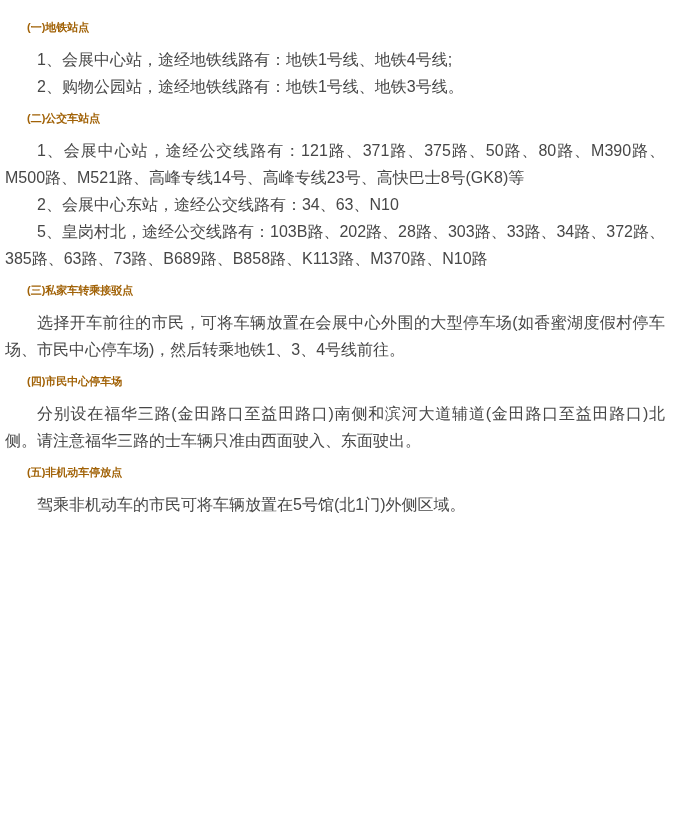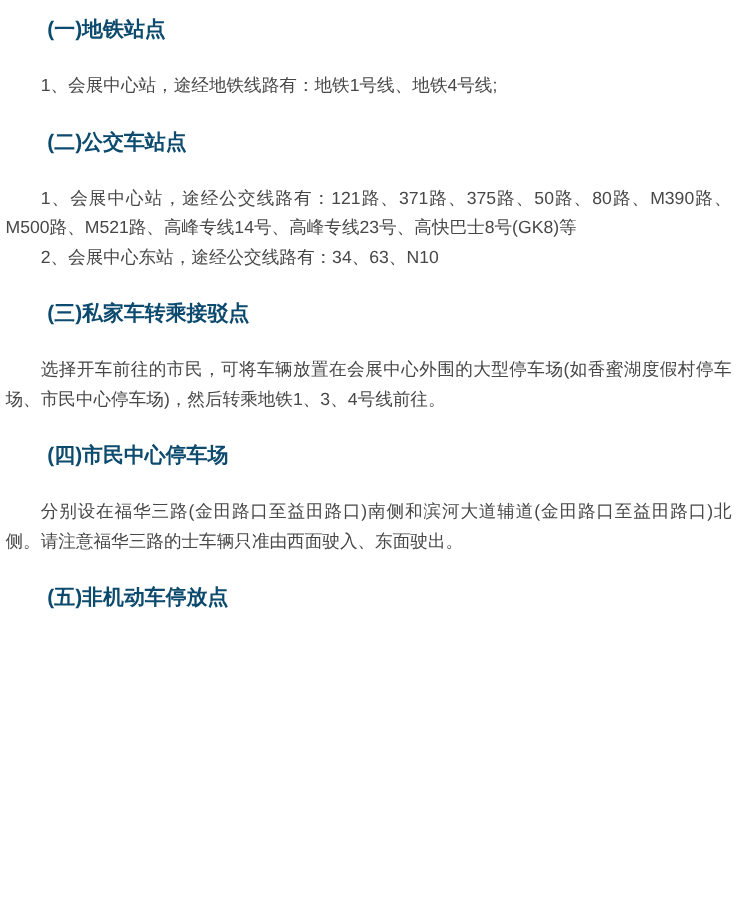--- a/index.html
+++ b/index.html
@@ -18,48 +18,51 @@
     width: 687px;
     padding: 0 22px 0 5px;
     font-size: 16px;
     line-height: 27px;
     color: #474747;
   }
   .doc > :first-child {
     margin-top: 14px;
   }
   .sec-heading {
-    font-size: 19px;
+    font-size: 11px;
     font-weight: bold;
-    color: #0c4a6e;
-    margin: 24px 0;
+    color: #a16207;
+    margin: 5px 0;
     text-indent: 2em;
     line-height: 27px;
   }
   .para {
     margin: 0 0;
     text-indent: 2em;
     line-height: 27px;
     text-align: justify;
     text-justify: inter-ideograph;
   }
 </style>
 </head>
 <body>
 
 <div class="doc">
 
   <h3 class="sec-heading">(一)地铁站点</h3>
   <p class="para">1、会展中心站，途经地铁线路有：地铁1号线、地铁4号线;</p>
+  <p class="para">2、购物公园站，途经地铁线路有：地铁1号线、地铁3号线。</p>
 
   <h3 class="sec-heading">(二)公交车站点</h3>
   <p class="para">1、会展中心站，途经公交线路有：121路、371路、375路、50路、80路、M390路、M500路、M521路、高峰专线14号、高峰专线23号、高快巴士8号(GK8)等</p>
   <p class="para">2、会展中心东站，途经公交线路有：34、63、N10</p>
+  <p class="para">5、皇岗村北，途经公交线路有：103B路、202路、28路、303路、33路、34路、372路、385路、63路、73路、B689路、B858路、K113路、M370路、N10路</p>
 
   <h3 class="sec-heading">(三)私家车转乘接驳点</h3>
   <p class="para">选择开车前往的市民，可将车辆放置在会展中心外围的大型停车场(如香蜜湖度假村停车场、市民中心停车场)，然后转乘地铁1、3、4号线前往。</p>
 
   <h3 class="sec-heading">(四)市民中心停车场</h3>
   <p class="para">分别设在福华三路(金田路口至益田路口)南侧和滨河大道辅道(金田路口至益田路口)北侧。请注意福华三路的士车辆只准由西面驶入、东面驶出。</p>
 
   <h3 class="sec-heading">(五)非机动车停放点</h3>
+  <p class="para">驾乘非机动车的市民可将车辆放置在5号馆(北1门)外侧区域。</p>
 
 </div>
 
 </body></html>

